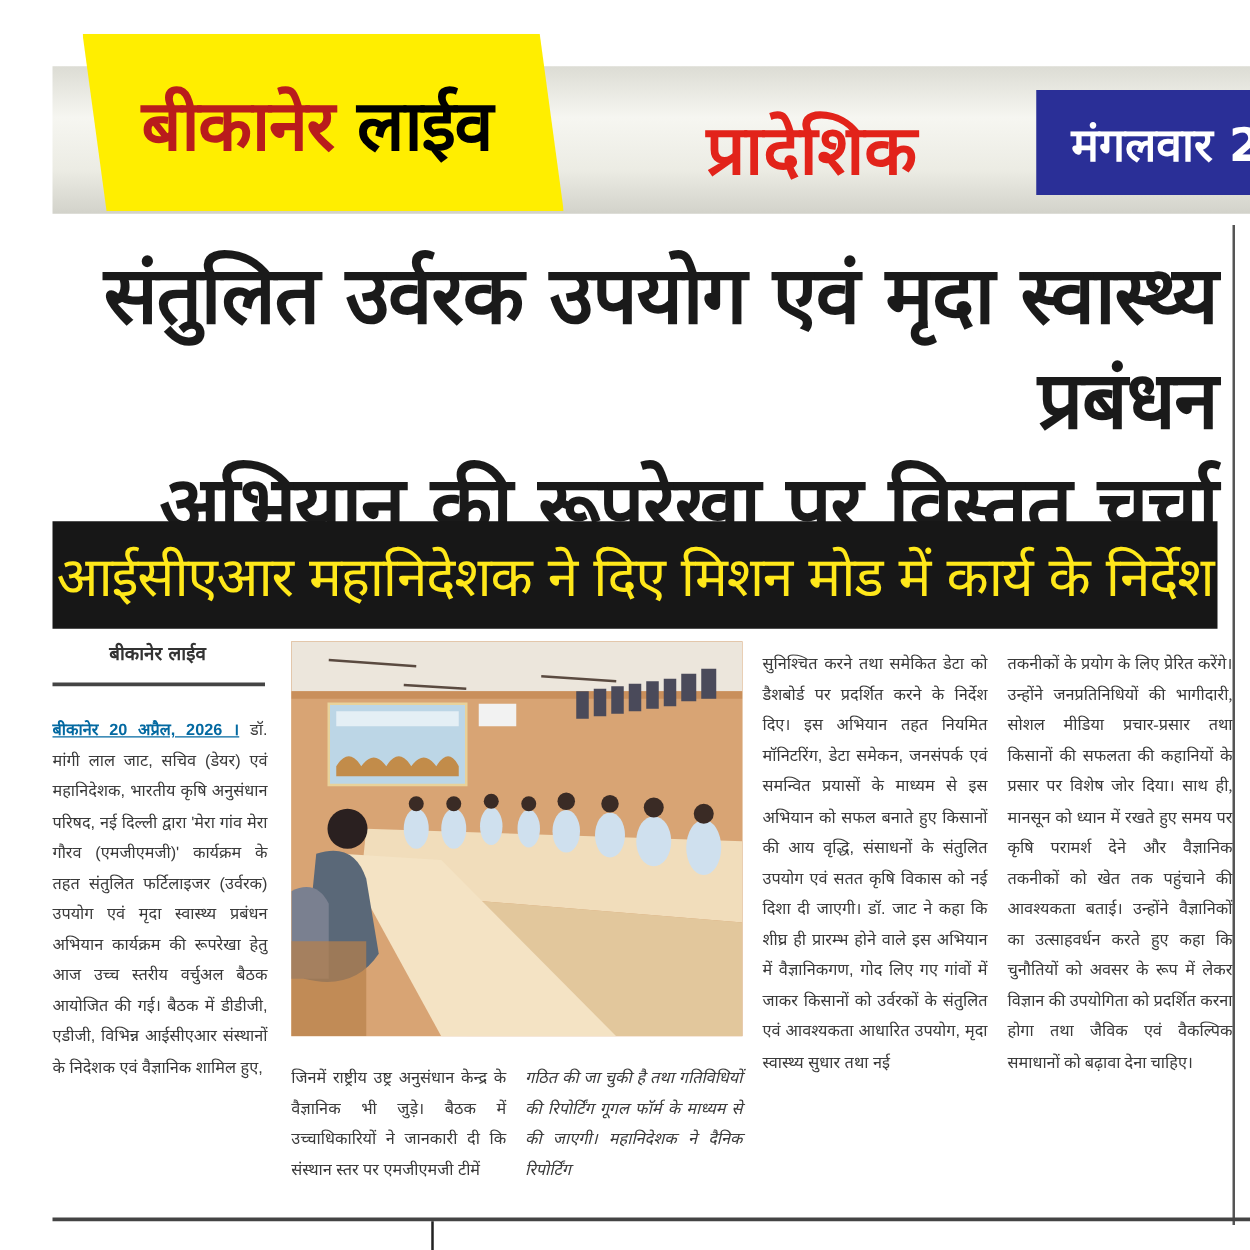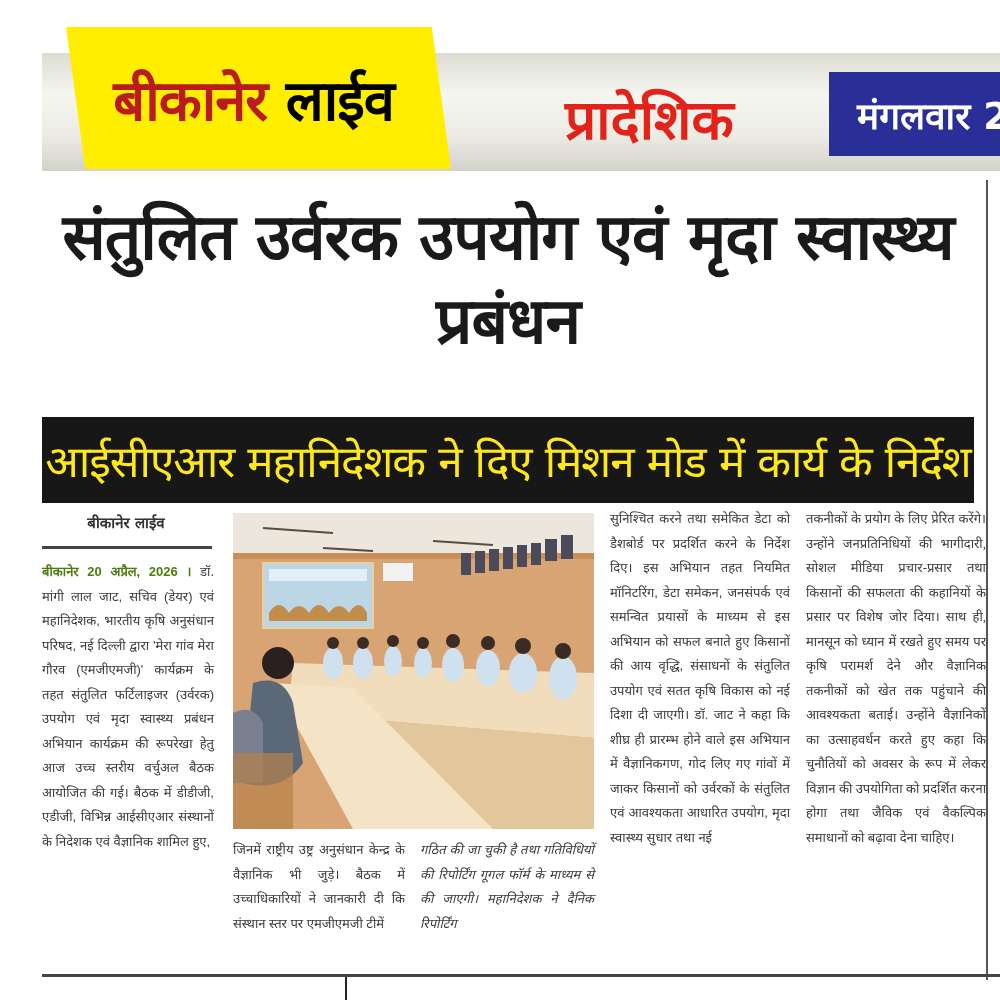--- a/index.html
+++ b/index.html
@@ -23,38 +23,38 @@
   .section-label {
     position:absolute; left:565px; top:80px; color:#e2231a;
     font-size:55px; font-weight:bold;
   }
   .date-box {
     position:absolute; left:829px; top:72px; width:171px; height:84px;
     background:#2a2f97; color:#fff; font-size:37px; font-weight:bold;
     display:flex; align-items:center; padding-left:28px; box-sizing:border-box; white-space:nowrap; overflow:hidden;
   }
   .headline {
-    position:absolute; left:42px; top:195px; width:932px; text-align:center;
+    position:absolute; left:42px; top:195px; width:932px; text-align:right;
     font-size:64px; font-weight:bold; line-height:84px; color:#1a1a1a; letter-spacing:-1px;
   }
   .subhead-bar {
     position:absolute; left:42px; top:417px; width:932px; height:86px; background:#171717;
     display:flex; align-items:center; justify-content:center;
   }
   .subhead-text { color:#ffe81a; font-size:44px; font-weight:normal; letter-spacing:-1px; }
   .col-text {
     position:absolute; font-size:13px; line-height:24.5px; color:#3a3a3a;
-    text-align:justify; font-family:"Liberation Sans", sans-serif;
+    text-align:justify; font-family:"Liberation Sans", sans-serif;margin-top:12px;
   }
   .byline {
     position:absolute; left:40px; top:512px; width:172px; text-align:center;
     font-size:15px; color:#333; font-weight:bold;
   }
   .byline-rule { position:absolute; left:42px; top:546px; width:170px; height:3px; background:#444; }
-  .dateline { font-weight:bold; color:#4d7c0f; }
+  .dateline { font-weight:bold; color:#0369a1;text-decoration:underline; }
   .photo {
     position:absolute; left:233px; top:513px; width:361px; height:316px; overflow:hidden;
     background:#d9a673;
   }
   .bottom-rule { position:absolute; left:42px; top:974px; width:958px; height:3px; background:#444; }
   .bottom-vrule { position:absolute; left:345px; top:977px; width:2px; height:23px; background:#222; }
   .right-rule { position:absolute; left:986px; top:180px; width:2px; height:800px; background:#555; }
   .page-left-shadow { position:absolute; left:0; top:0; width:42px; height:1000px; background:#fff; }
 </style>
 </head>
@@ -70,20 +70,21 @@
     <span class="brand-red">लाईव</span>
   </span>
 </div>
 
 <div class="section-label">प्रादेशिक</div>
 
 <div class="date-box">मंगलवार 21</div>
 
 <div class="headline">
   <div>संतुलित उर्वरक उपयोग एवं मृदा स्वास्थ्य प्रबंधन</div>
+  <div>अभियान की रूपरेखा पर विस्तृत चर्चा</div>
 </div>
 
 <div class="subhead-bar">
   <span class="subhead-text">आईसीएआर महानिदेशक ने दिए मिशन मोड में कार्य के निर्देश</span>
 </div>
 
 <div class="byline">बीकानेर लाईव</div>
 <div class="byline-rule"></div>
 
 <div class="col-text" style="left:42px; top:560px; width:172px;">

